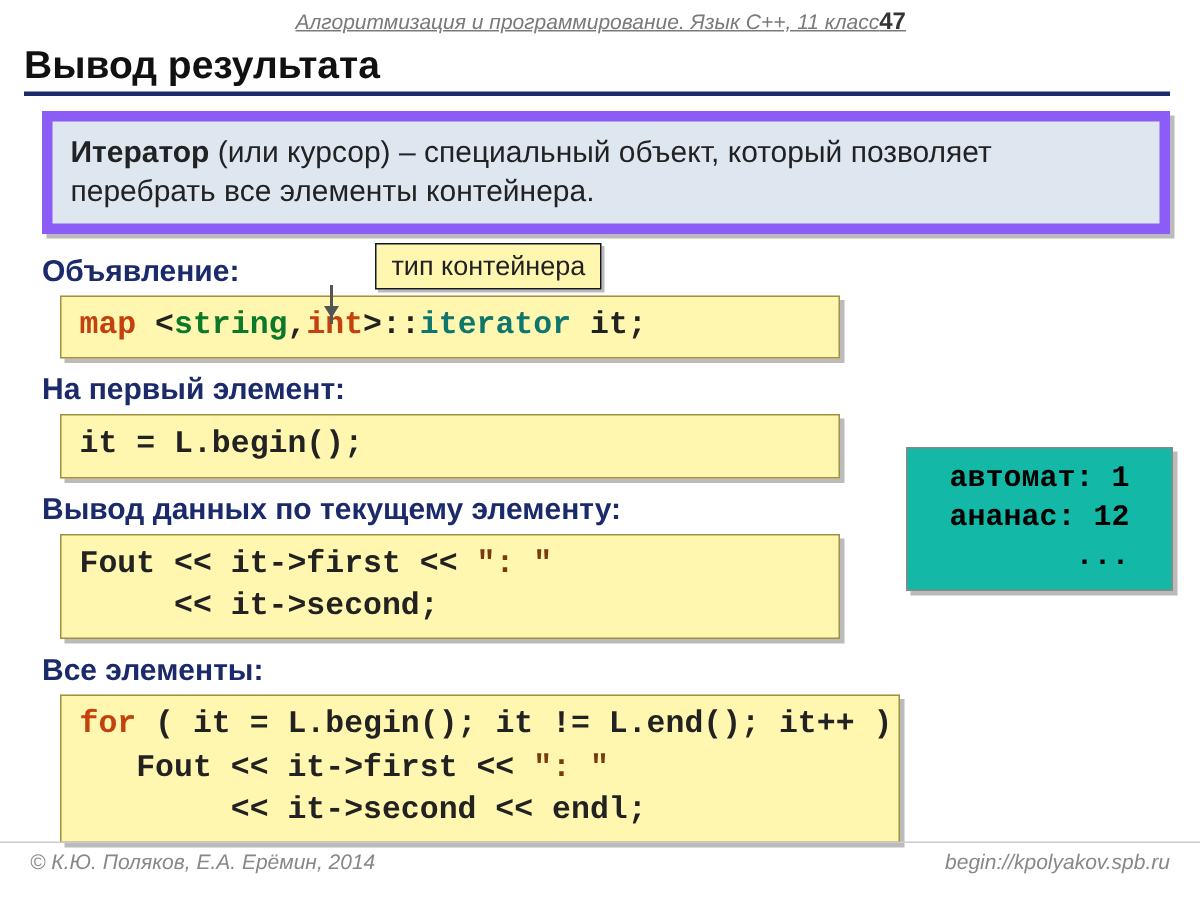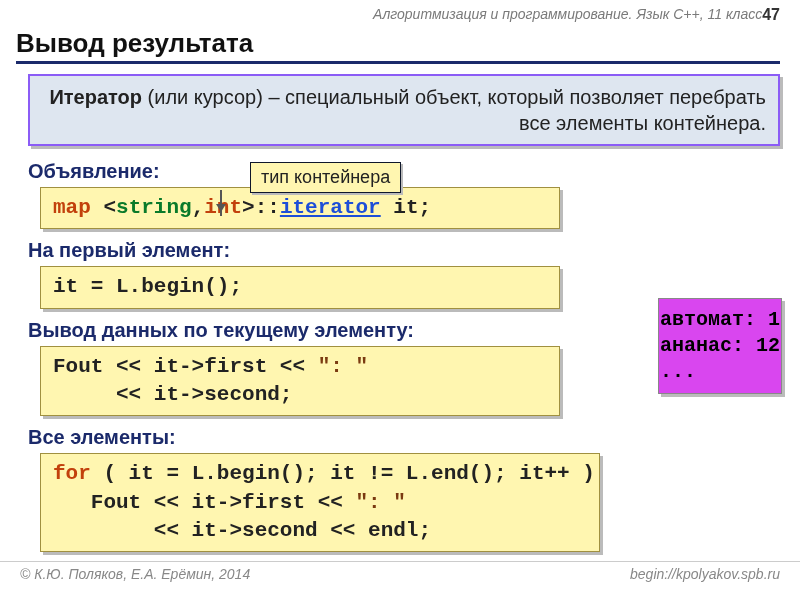--- a/index.html
+++ b/index.html
@@ -5,84 +5,84 @@
   * { margin: 0; padding: 0; box-sizing: border-box; }
   body {
     width: 800px; height: 600px;
     background: #fff;
     font-family: Arial, Helvetica, sans-serif;
     position: relative;
     overflow: hidden;
   }
   .header {
     padding: 6px 20px 0 21px;
-    display: flex; justify-content: flex-end;
-    color: #7a7a7a; font-style: italic; font-size: 14px;
+    display: flex; justify-content: center;
+    color: #7a7a7a; font-style: italic; font-size: 14px; text-decoration: underline;
   }
   .page-num { font-style: normal; font-weight: bold; color: #333; font-size: 16px; }
   .title {
     margin: 4px 20px 10px 16px;
     font-size: 26px; font-weight: bold; color: #111;
     border-bottom: 3px solid #1b2a6b;
     padding-bottom: 2px;
   }
   .content { padding: 0 20px 0 28px; position: relative; }
   .defbox {
     background: #dee6f0;
-    border: 2px solid #8b5cf6;
+    border: 7px solid #8b5cf6;
     box-shadow: 3px 3px 0 #bbb;
     padding: 8px 12px;
     font-size: 20px; color: #222;
     margin-bottom: 14px;
     line-height: 1.3;
-    text-align: right;
   }
   .defbox b { font-weight: bold; }
   .label {
     font-size: 20px; font-weight: bold; color: #1b2a6b;
     margin: 8px 0 4px 0;
   }
   .codebox {
     background: #fff6b0;
     border: 1px solid #a09040;
     box-shadow: 3px 3px 0 #bbb;
     padding: 6px 12px;
     font-family: "Courier New", monospace;
     font-size: 21px; font-weight: bold;
     color: #222;
     margin: 0 0 10px 12px;
     line-height: 1.35;
     white-space: pre;
   }
   .cbw { width: 520px; }
   .kw-blue { color: #c2410c; }
-  .kw-red  { color: #1d4ed8; text-decoration: underline; }
+  .kw-red  { color: #0f766e; }
   .kw-green{ color: #0a7a2a; }
   .kw-brown{ color: #7a3a10; }
   .callout {
     position: absolute;
     background: #fff6b0;
     border: 1px solid #0f172a;
     box-shadow: 2px 2px 0 #bbb;
     padding: 4px 10px;
     font-size: 18px;
     color: #222;
   }
   .outbox {
     position: absolute;
     right: 18px;
     top: 224px;
-    background: #d946ef;
+    background: #14b8a6;
     border: 1px solid #888;
     box-shadow: 3px 3px 0 #bbb;
-    padding: 8px 1px;
+    padding: 8px 28px;
     font-family: "Courier New", monospace;
     font-size: 20px; font-weight: bold;
     line-height: 1.3;
     white-space: pre;
+    text-align: right;
   }
   .pointer {
     position: absolute;
     width: 2px; background: #555;
   }
   .pointer::after {
     content: "";
     position: absolute; bottom: -1px; left: -4px;
     border: 5px solid transparent;
     border-top: 8px solid #555;

